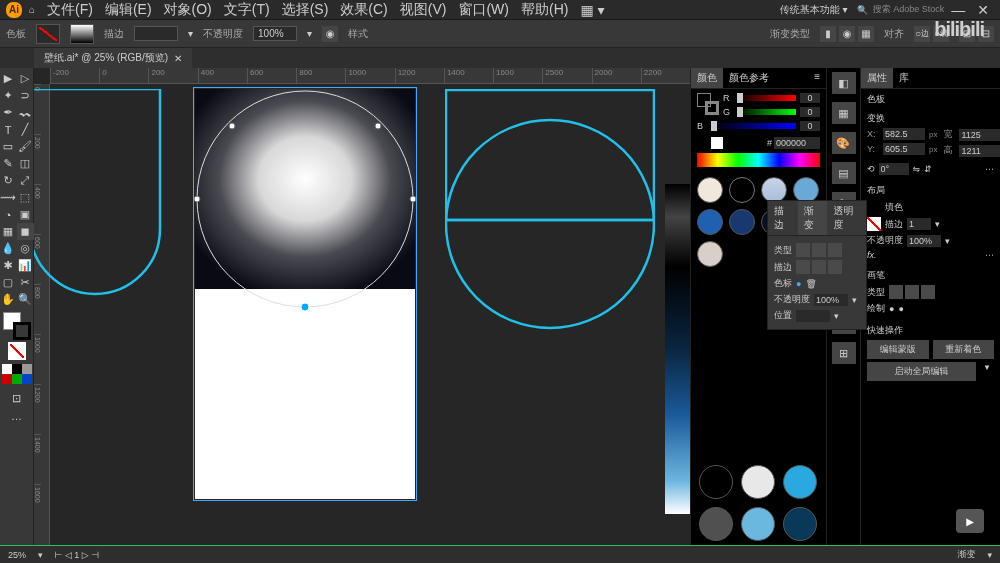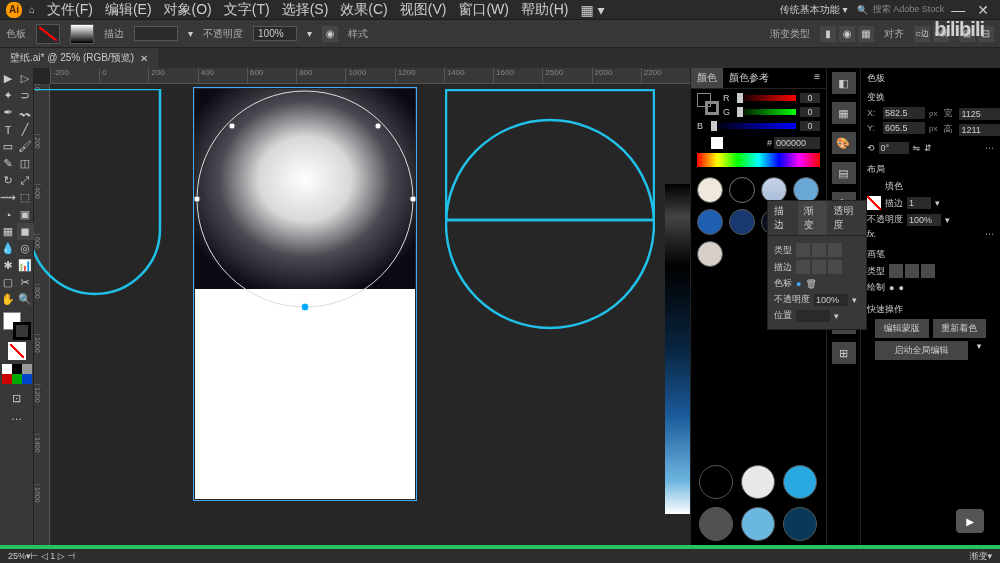--- a/index.html
+++ b/index.html
@@ -17,21 +17,21 @@
 
 .controlbar { height: 28px; background: #383838; display: flex; align-items: center; padding: 0 6px; gap: 10px; border-bottom: 1px solid #222; font-size: 10px; }
 .ctrl-label { color: #aaa; }
 .ctrl-swatch { width: 24px; height: 20px; background: #2a2a2a; border: 1px solid #555; position: relative; }
 .ctrl-swatch.none::after { content: ""; position: absolute; inset: 2px; background: linear-gradient(to top right, transparent 45%, red 45%, red 55%, transparent 55%); }
 .ctrl-input { background: #2a2a2a; border: 1px solid #555; color: #ccc; padding: 1px 4px; width: 44px; font-size: 10px; }
 .ctrl-icons { display: flex; gap: 3px; }
 .ctrl-icon { width: 16px; height: 16px; background: #454545; display: flex; align-items: center; justify-content: center; }
 
 
-.tabbar { height: 20px; background: #2e2e2e; display: flex; align-items: flex-end; }
+.tabbar { height: 20px; background: #2e2e2e; display: flex; align-items: flex-end; padding-left: 34px; }
 .tab { padding: 3px 10px; background: #383838; font-size: 10px; display: flex; align-items: center; gap: 6px; }
 .tab .close { cursor: pointer; }
 
 
 .main { position: absolute; top: 68px; left: 0; right: 0; bottom: 18px; display: flex; }
 
 
 .tools { width: 34px; background: #383838; display: flex; flex-direction: column; align-items: center; padding-top: 2px; gap: 0; border-right: 1px solid #222; }
 .tool-row { display: flex; }
 .tool { width: 17px; height: 17px; display: flex; align-items: center; justify-content: center; font-size: 11px; cursor: pointer; color: #ccc; }
@@ -75,25 +75,25 @@
 .swatch-grid { display: flex; flex-wrap: wrap; gap: 6px; padding: 6px; }
 .swatch { width: 26px; height: 26px; border-radius: 50%; border: 1px solid #555; }
 .opt-row { display: flex; align-items: center; margin: 3px 0; gap: 4px; font-size: 9px; }
 .opt-icons { display: flex; gap: 2px; }
 .opt-icon { width: 14px; height: 14px; background: #4a4a4a; }
 .field { display: flex; align-items: center; gap: 4px; margin: 3px 0; }
 .field-label { width: 12px; color: #999; }
 .field-input { background: #2a2a2a; border: none; color: #ccc; width: 42px; padding: 1px 2px; font-size: 9px; }
 .field-unit { color: #888; font-size: 8px; }
 .panel2-btn { width: 24px; height: 22px; background: #454545; display: flex; align-items: center; justify-content: center; font-size: 11px; cursor: pointer; }
-.btn-row { display: flex; gap: 4px; margin: 3px 8px; }
+.btn-row { display: flex; gap: 4px; margin: 3px 0; }
 .btn { flex: 1; background: #454545; text-align: center; padding: 3px; font-size: 9px; cursor: pointer; }
 
 
-.status { position: absolute; bottom: 0; left: 0; right: 0; height: 18px; background: #2e2e2e; display: flex; align-items: center; padding: 0 8px; font-size: 9px; border-top: 4px solid #22c55e; }
+.status { position: absolute; bottom: 0; left: 0; right: 0; height: 18px; background: #2e2e2e; display: flex; align-items: center; padding: 0 8px; gap: 12px; font-size: 9px; border-top: 1px solid #22c55e; }
 
 
 .watermark { position: absolute; top: 18px; right: 16px; font-size: 20px; color: #d0d0d0; font-weight: 500; display: flex; align-items: center; gap: 6px; pointer-events: none; }
 .watermark .bili { font-weight: 900; letter-spacing: -1px; }
 
 .play-icon { position: absolute; bottom: 30px; right: 16px; width: 28px; height: 24px; background: #555; border-radius: 4px; display: flex; align-items: center; justify-content: center; color: #fff; }
 
 
 .grad-preview { position: absolute; right: 0; top: 100px; width: 25px; height: 330px; background: linear-gradient(to bottom, #000 0%, #444 10%, #000 25%, #0a2540 50%, #1a5a9a 70%, #6db5e0 90%, #fff 100%); }
 </style>
@@ -406,20 +406,24 @@
       <div class="panel2-btn">▤</div>
       <div class="panel2-btn">✎</div>
       <div class="panel2-btn">✦</div>
       <div class="panel2-btn">≡</div>
       <div class="panel2-btn">◈</div>
       <div class="panel2-btn">◉</div>
       <div class="panel2-btn">⊞</div>
     </div>
 
     <div class="panel-col col3">
+      <div class="panel-tabs">
+        <div class="ptab active">属性</div>
+        <div class="ptab">库</div>
+      </div>
       <div class="panel-body">
         <div>色板</div>
         <div style="height:6px"></div>
         <div>变换</div>
         <div style="display:flex;gap:6px">
           <div>
             <div class="field">
                 <span class="field-label">X:</span>
                 <input class="field-input" value="582.5" style="">
                 <span class="field-unit">px</span>

